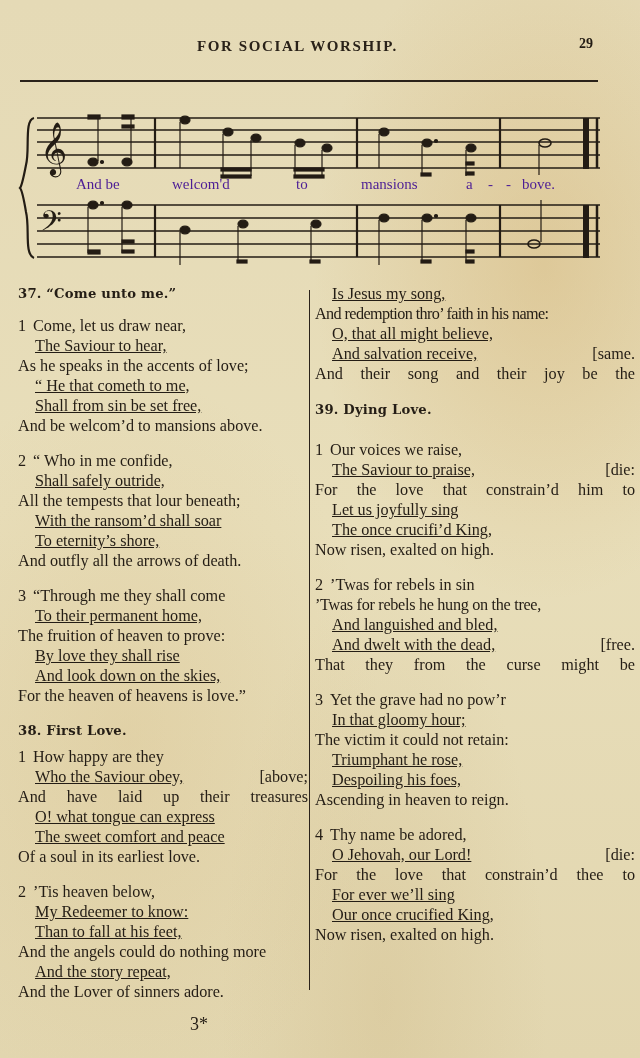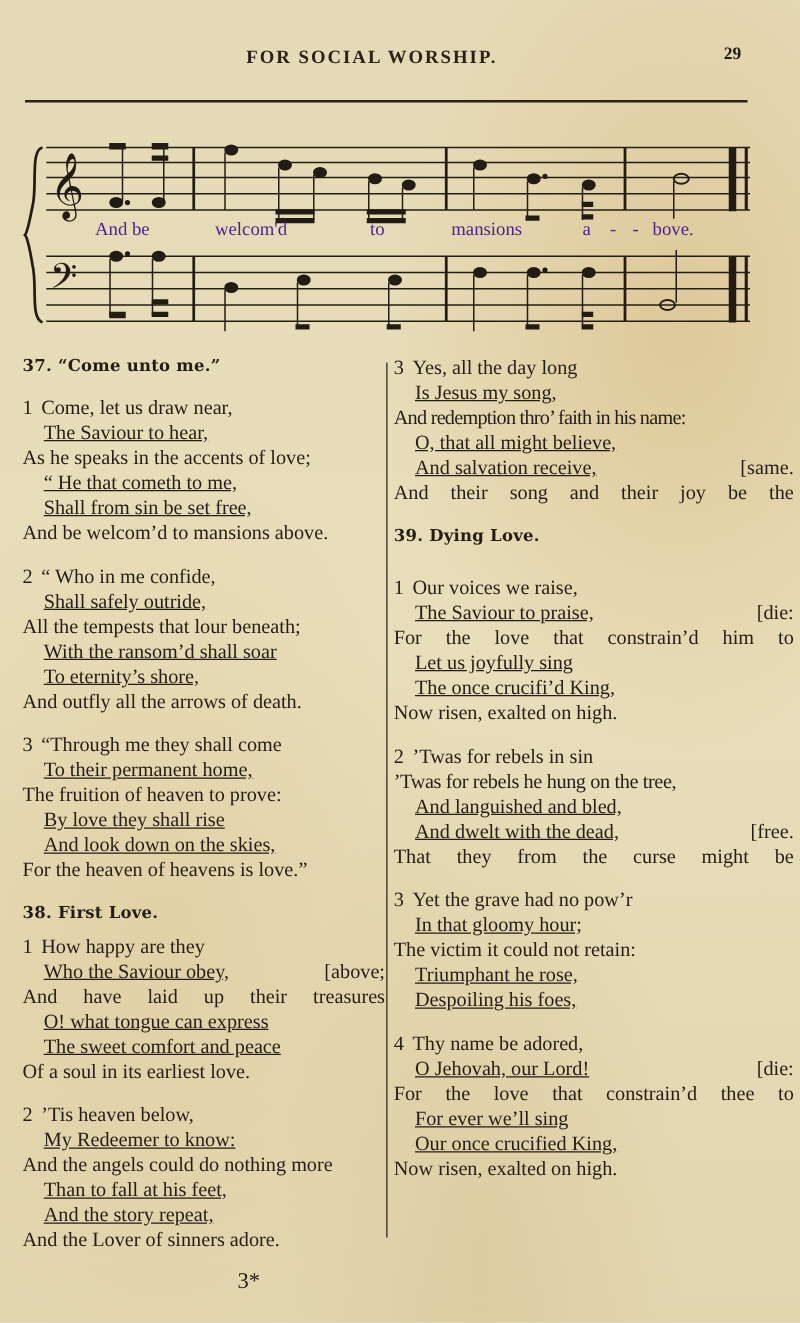--- a/index.html
+++ b/index.html
@@ -230,30 +230,29 @@
     <div class="line indent"><span>Who the Saviour obey,</span><span class="bracket">[above;</span></div>
     <div class="line justify">And have laid up their treasures</div>
     <div class="line indent">O! what tongue can express</div>
     <div class="line indent">The sweet comfort and peace</div>
     <div class="line">Of a soul in its earliest love.</div>
   </div>
   <div class="gap"></div>
   <div class="stanza">
     <div class="line"><span class="num">2</span><span>’Tis heaven below,</span></div>
     <div class="line indent">My Redeemer to know:</div>
+    <div class="line indent">Than to fall at his feet,</div>
     <div class="line">And the angels could do nothing more</div>
-    <div class="line indent">Than to fall at his feet,</div>
     <div class="line indent">And the story repeat,</div>
     <div class="line">And the Lover of sinners adore.</div>
   </div>
 </div>
 
 <div class="col col-right">
   <div class="stanza">
-    <div class="line"><span class="num">3</span><span>Yes, all the day long</span></div>
     <div class="line indent">Is Jesus my song,</div>
     <div class="line" style="letter-spacing:-0.6px">And redemption thro’ faith in his name:</div>
     <div class="line indent">O, that all might believe,</div>
     <div class="line indent"><span>And salvation receive,</span><span class="bracket">[same.</span></div>
     <div class="line justify">And their song and their joy be the</div>
   </div>
   <div class="gap" style="height:16px"></div>
   <div class="hymn-title">39. Dying Love.</div>
   <div class="gap-title" style="height:20px"></div>
   <div class="stanza">
@@ -272,20 +271,21 @@
     <div class="line indent"><span>And dwelt with the dead,</span><span class="bracket">[free.</span></div>
     <div class="line justify">That they from the curse might be</div>
   </div>
   <div class="gap"></div>
   <div class="stanza">
     <div class="line"><span class="num">3</span><span>Yet the grave had no pow’r</span></div>
     <div class="line indent">In that gloomy hour;</div>
     <div class="line">The victim it could not retain:</div>
     <div class="line indent">Triumphant he rose,</div>
     <div class="line indent">Despoiling his foes,</div>
+    <div class="line">Ascending in heaven to reign.</div>
   </div>
   <div class="gap"></div>
   <div class="stanza">
     <div class="line"><span class="num">4</span><span>Thy name be adored,</span></div>
     <div class="line indent"><span>O Jehovah, our Lord!</span><span class="bracket">[die:</span></div>
     <div class="line justify">For the love that constrain’d thee to</div>
     <div class="line indent">For ever we’ll sing</div>
     <div class="line indent">Our once crucified King,</div>
     <div class="line">Now risen, exalted on high.</div>
   </div>

